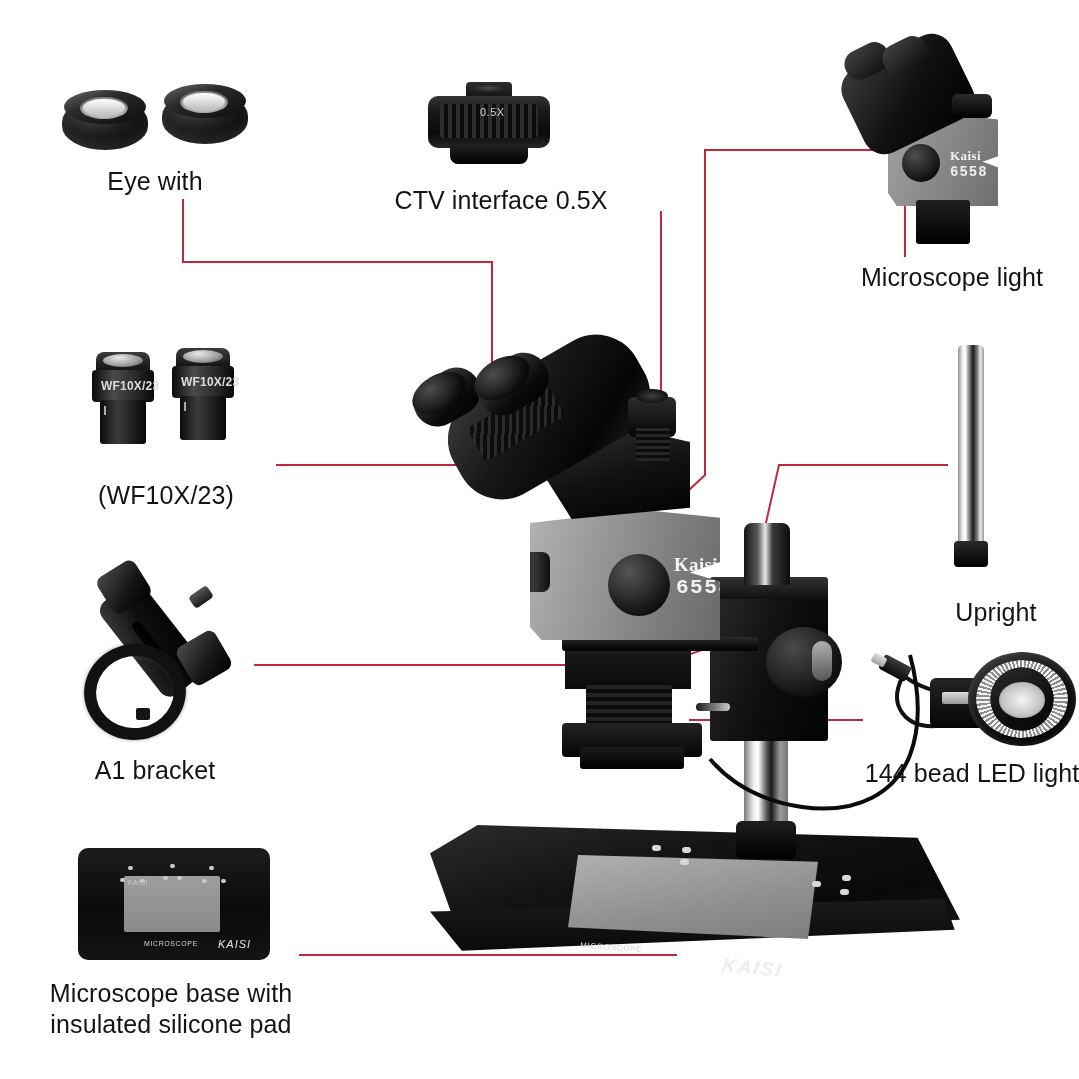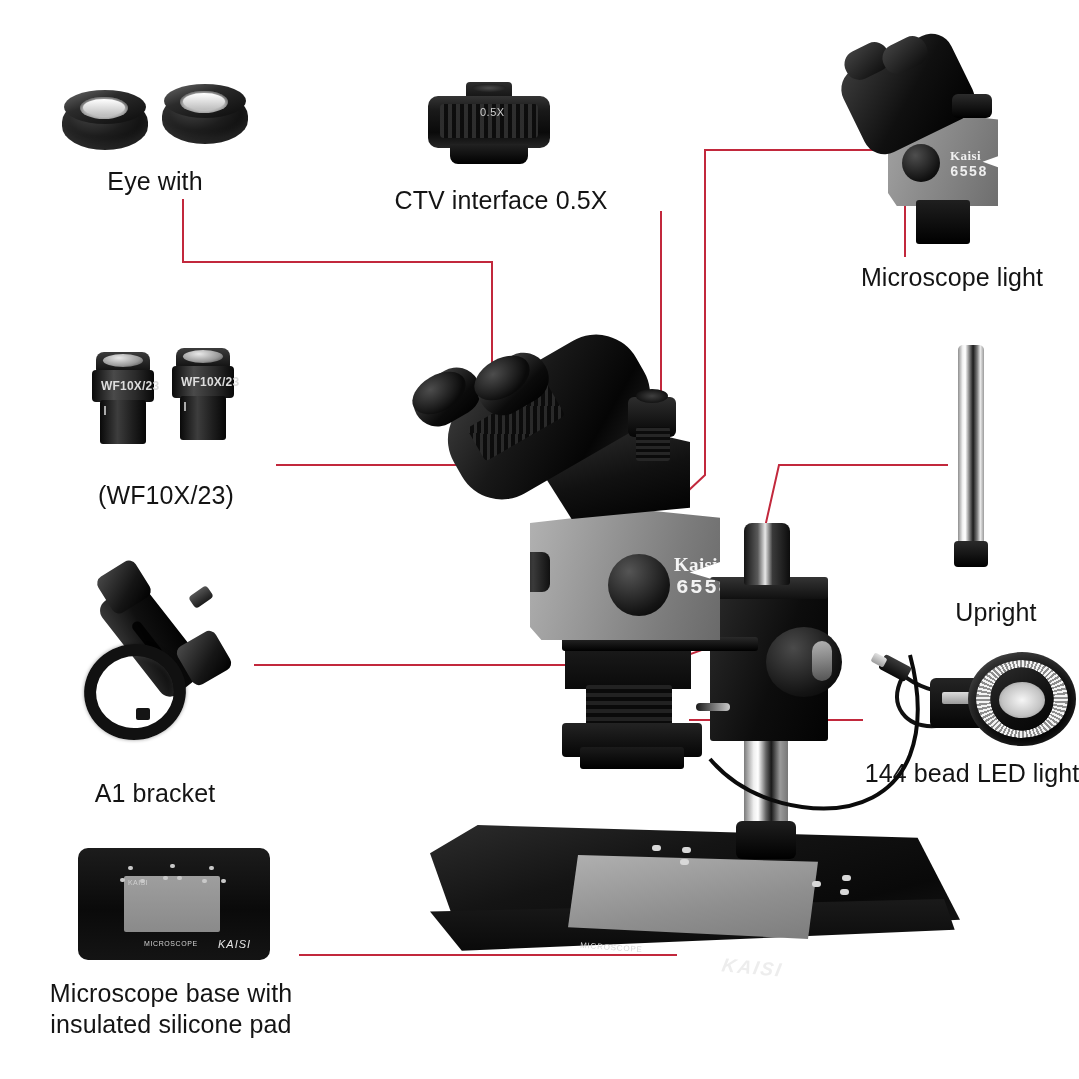--- a/index.html
+++ b/index.html
@@ -485,21 +485,21 @@
 
   <div class="a1" style="left:78px;top:562px;">
     <div class="arm"></div>
     <div class="slot"></div>
     <div class="ringc"></div>
     <div class="knob1"></div>
     <div class="knob2"></div>
     <div class="tip"></div>
     <div class="screw"></div>
   </div>
-  <div class="label c" style="left:155px;top:755px;margin-top:23px;">A1 bracket</div>
+  <div class="label c" style="left:155px;top:755px;">A1 bracket</div>
 
   <div class="pole" style="left:954px;top:345px;">
     <div class="shaft"></div>
     <div class="foot"></div>
   </div>
   <div class="label c" style="left:972px;top:597px;margin-left:24px;">Upright</div>
 
   <div class="led" style="left:866px;top:652px;">
     <svg width="210" height="100">
       <path d="M36,22 C60,44 96,40 118,50" stroke="#111" stroke-width="4" fill="none"></path>

